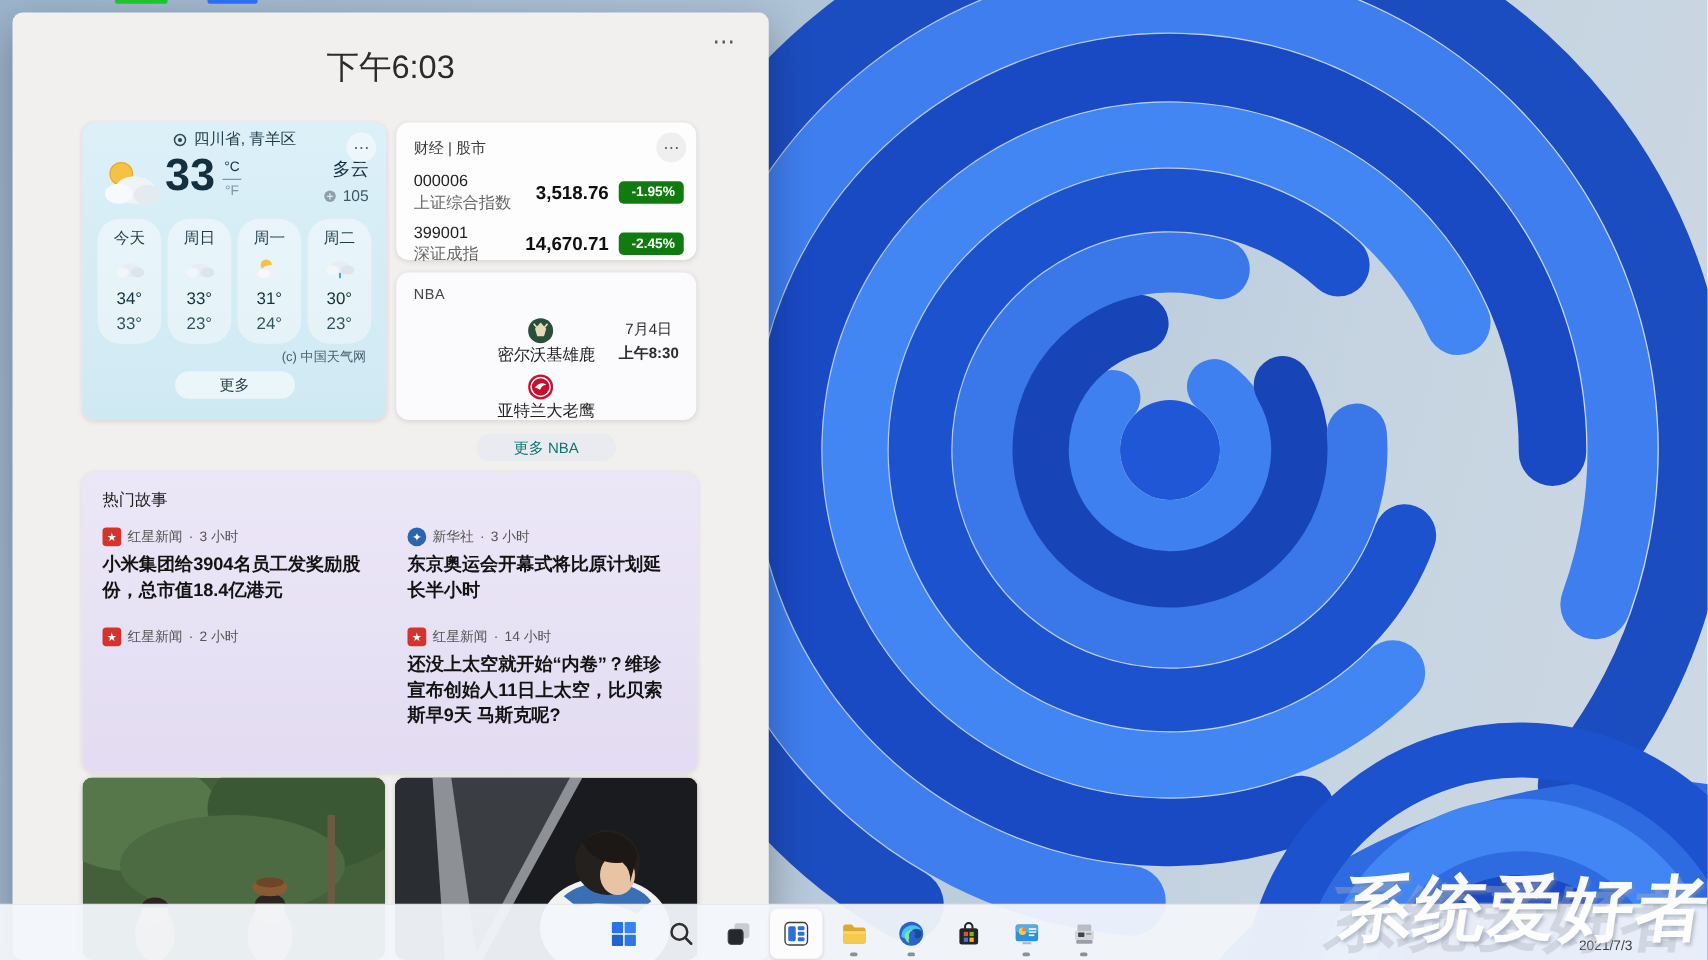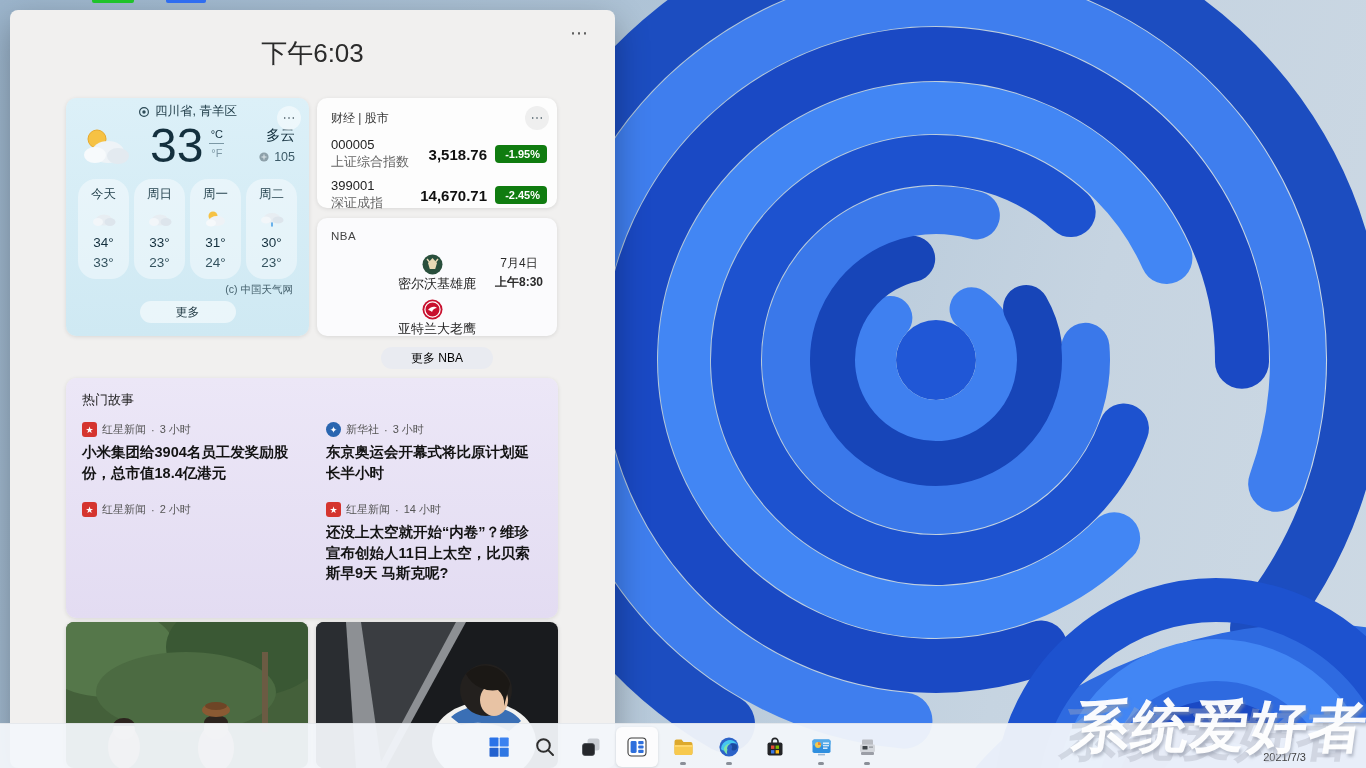--- a/index.html
+++ b/index.html
@@ -33,21 +33,21 @@
   .card-more { position:absolute; top:8px; right:8px; width:24px; height:24px; border:0; border-radius:50%;
                font-size:13px; color:#51626b; cursor:pointer; line-height:22px; text-align:center; }
 
   
   .weather-card { left:56px; top:88px; width:243px; height:238px;
     background:linear-gradient(180deg,#dcf0f8 0%,#cfe9f3 100%); color:#17333f; }
   .weather-card .card-more { background:rgba(255,255,255,.5); }
   .loc-row { display:flex; justify-content:center; align-items:center; gap:5px; margin-top:5px; font-size:12.5px; color:#1d3a46;text-align:center; }
   .temp-row { display:flex; align-items:flex-start; padding:2px 14px 0; }
   .big-ico { margin-top:4px; }
-  .temp-num { font-size:48px; font-weight:400; color:#14303e; line-height:1; margin-left:18px; }
+  .temp-num { font-size:36px; font-weight:700; color:#14303e; line-height:1; margin-left:0; }
   .units { display:flex; flex-direction:column; align-items:center; margin:6px 0 0 6px; font-size:11px; }
   .unit-divider { width:15px; height:1px; background:#7b98a5; margin:3px 0; }
   .unit-c { color:#14303e; } .unit-f { color:#7e99a6; }
   .cond-col { margin-left:auto; text-align:right; margin-top:4px; }
   .cond { font-size:14.5px; color:#14303e; }
   .aqi { display:flex; align-items:center; justify-content:flex-end; gap:4px; margin-top:5px; font-size:12.5px; color:#3c5a67; }
   .forecast { display:flex; gap:5px; padding:9px 12px 0; }
   .fc { flex:1; background:rgba(255,255,255,.42); border-radius:18px; text-align:center; padding:7px 0 9px; }
   .fc .d { font-size:12.5px; color:#1f3d49; }
   .fc svg { display:block; margin:7px auto 0; }
@@ -71,21 +71,21 @@
             padding:3px 7px; min-width:52px; text-align:right; }
 
   
   .nba-card { left:307px; top:208px; width:240px; height:118px; background:#fbfbfd; }
   .nba-card .card-title { font-size:11.5px; letter-spacing:.5px; color:#444; }
   .teams { position:relative; padding:6px 12px 0; }
   .trow { display:flex; align-items:center; margin-top:6px; font-size:13px; color:#1f1f1f;flex-direction:column; }
   .trow svg { margin-right:9px; }
   .gametime { position:absolute; right:14px; top:13px; text-align:center; font-size:12px; color:#2b2b2b; }
   .gametime .gt2 { font-weight:700; margin-top:2px; }
-  .nba-pill { width:112px; background:#e9ebf1; color:#000000; margin-top:9px; }
+  .nba-pill { width:112px; background:#e9ebf1; color:#0f766e; margin-top:9px; }
 
   
   .news-card { left:56px; top:368px; width:492px; height:240px;
     background:linear-gradient(180deg,#ece7f7 0%,#e3dcf2 100%); }
   .news-card .card-title { font-size:13px; color:#1e1e1e; padding:13px 16px 0; }
   .ngrid { display:grid; grid-template-columns:1fr 1fr; column-gap:28px; row-gap:19px; padding:13px 16px 0; }
   .nmeta { display:flex; align-items:center; gap:5px; font-size:11px; color:#555; }
   .micon { width:15px; height:15px; border-radius:3px; display:flex; align-items:center; justify-content:center;
            color:#fff; font-size:9px; flex:0 0 15px; }
   .headline { margin-top:5px; font-size:14.5px; font-weight:700; color:#131313; line-height:1.42; cursor:pointer; }
@@ -224,21 +224,21 @@
     <div class="wx-source">(c) 中国天气网</div>
     <button class="pill wx-pill">更多</button>
   </div>
 
   <div class="card finance-card">
     <div class="card-title">财经 | 股市</div>
     <button class="card-more">⋯</button>
     <div class="frows">
       <div class="frow">
         <div>
-          <div class="fcode">000005</div>
+          <div class="fcode">000006</div>
           <div class="fname">上证综合指数</div>
         </div>
         <div class="fval">3,518.76</div>
         <div class="fbadge" style="background:#107c10">-1.95%</div>
       </div>
       <div class="frow">
         <div>
           <div class="fcode">399001</div>
           <div class="fname">深证成指</div>
         </div>

